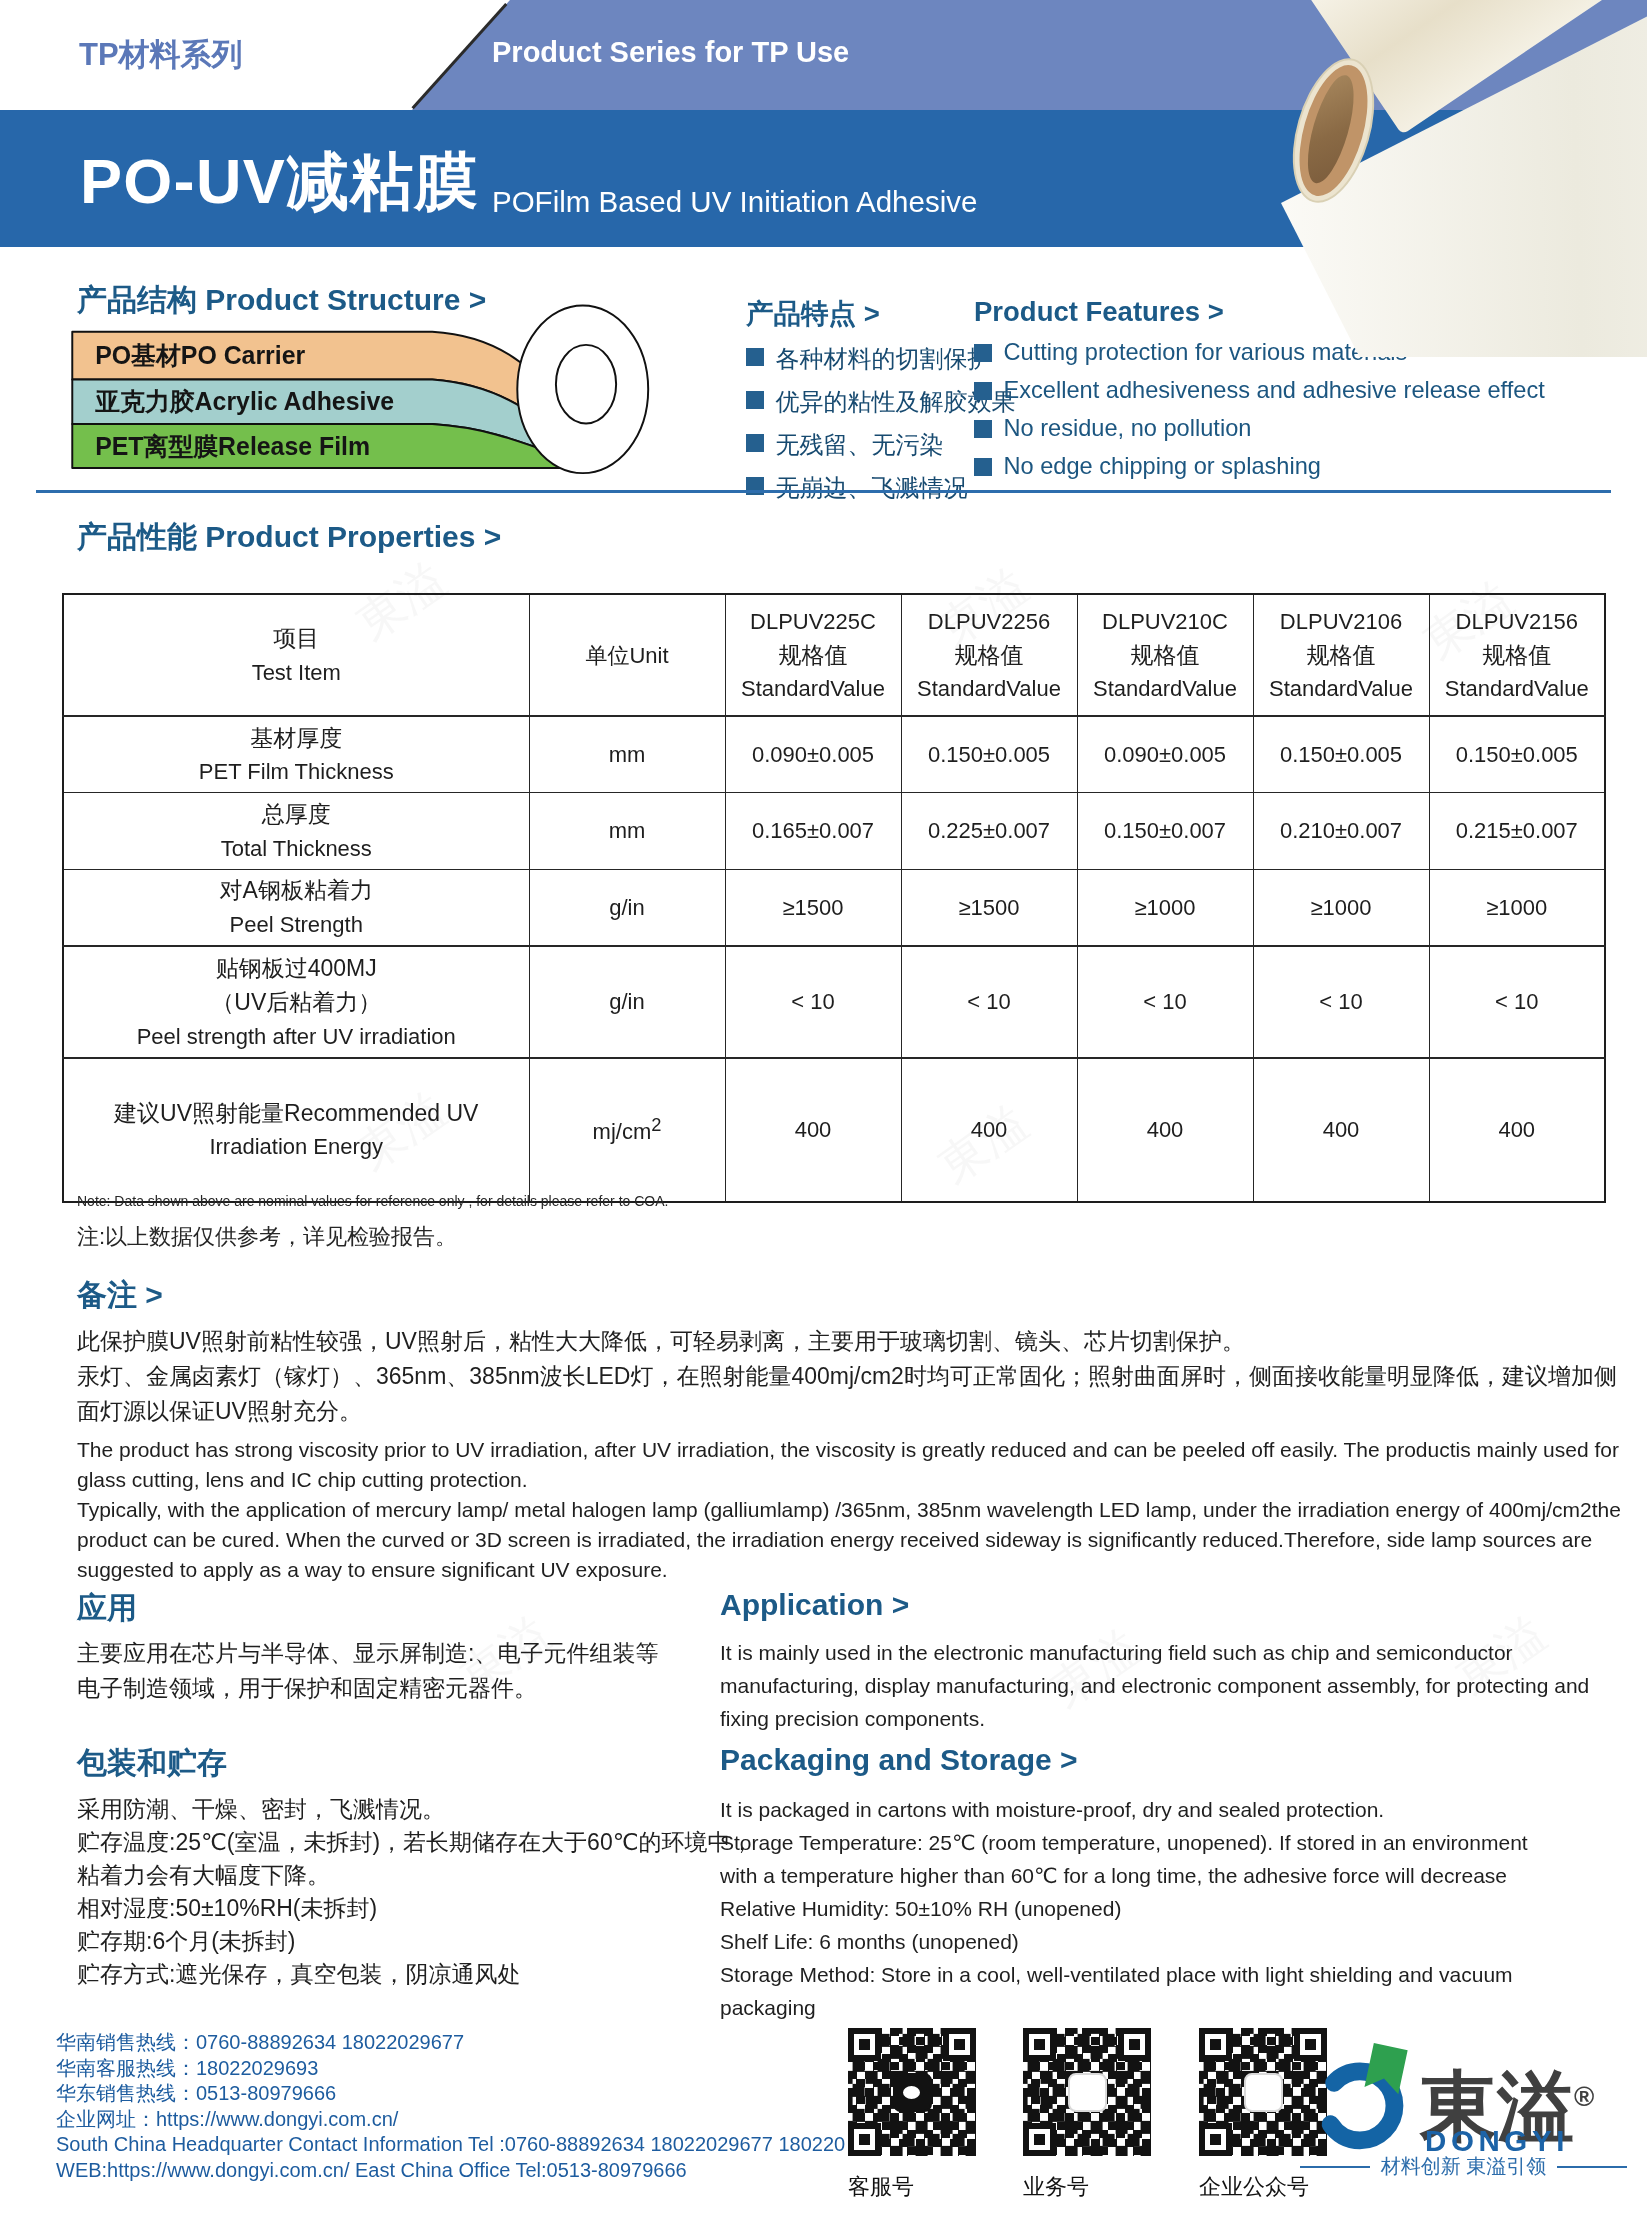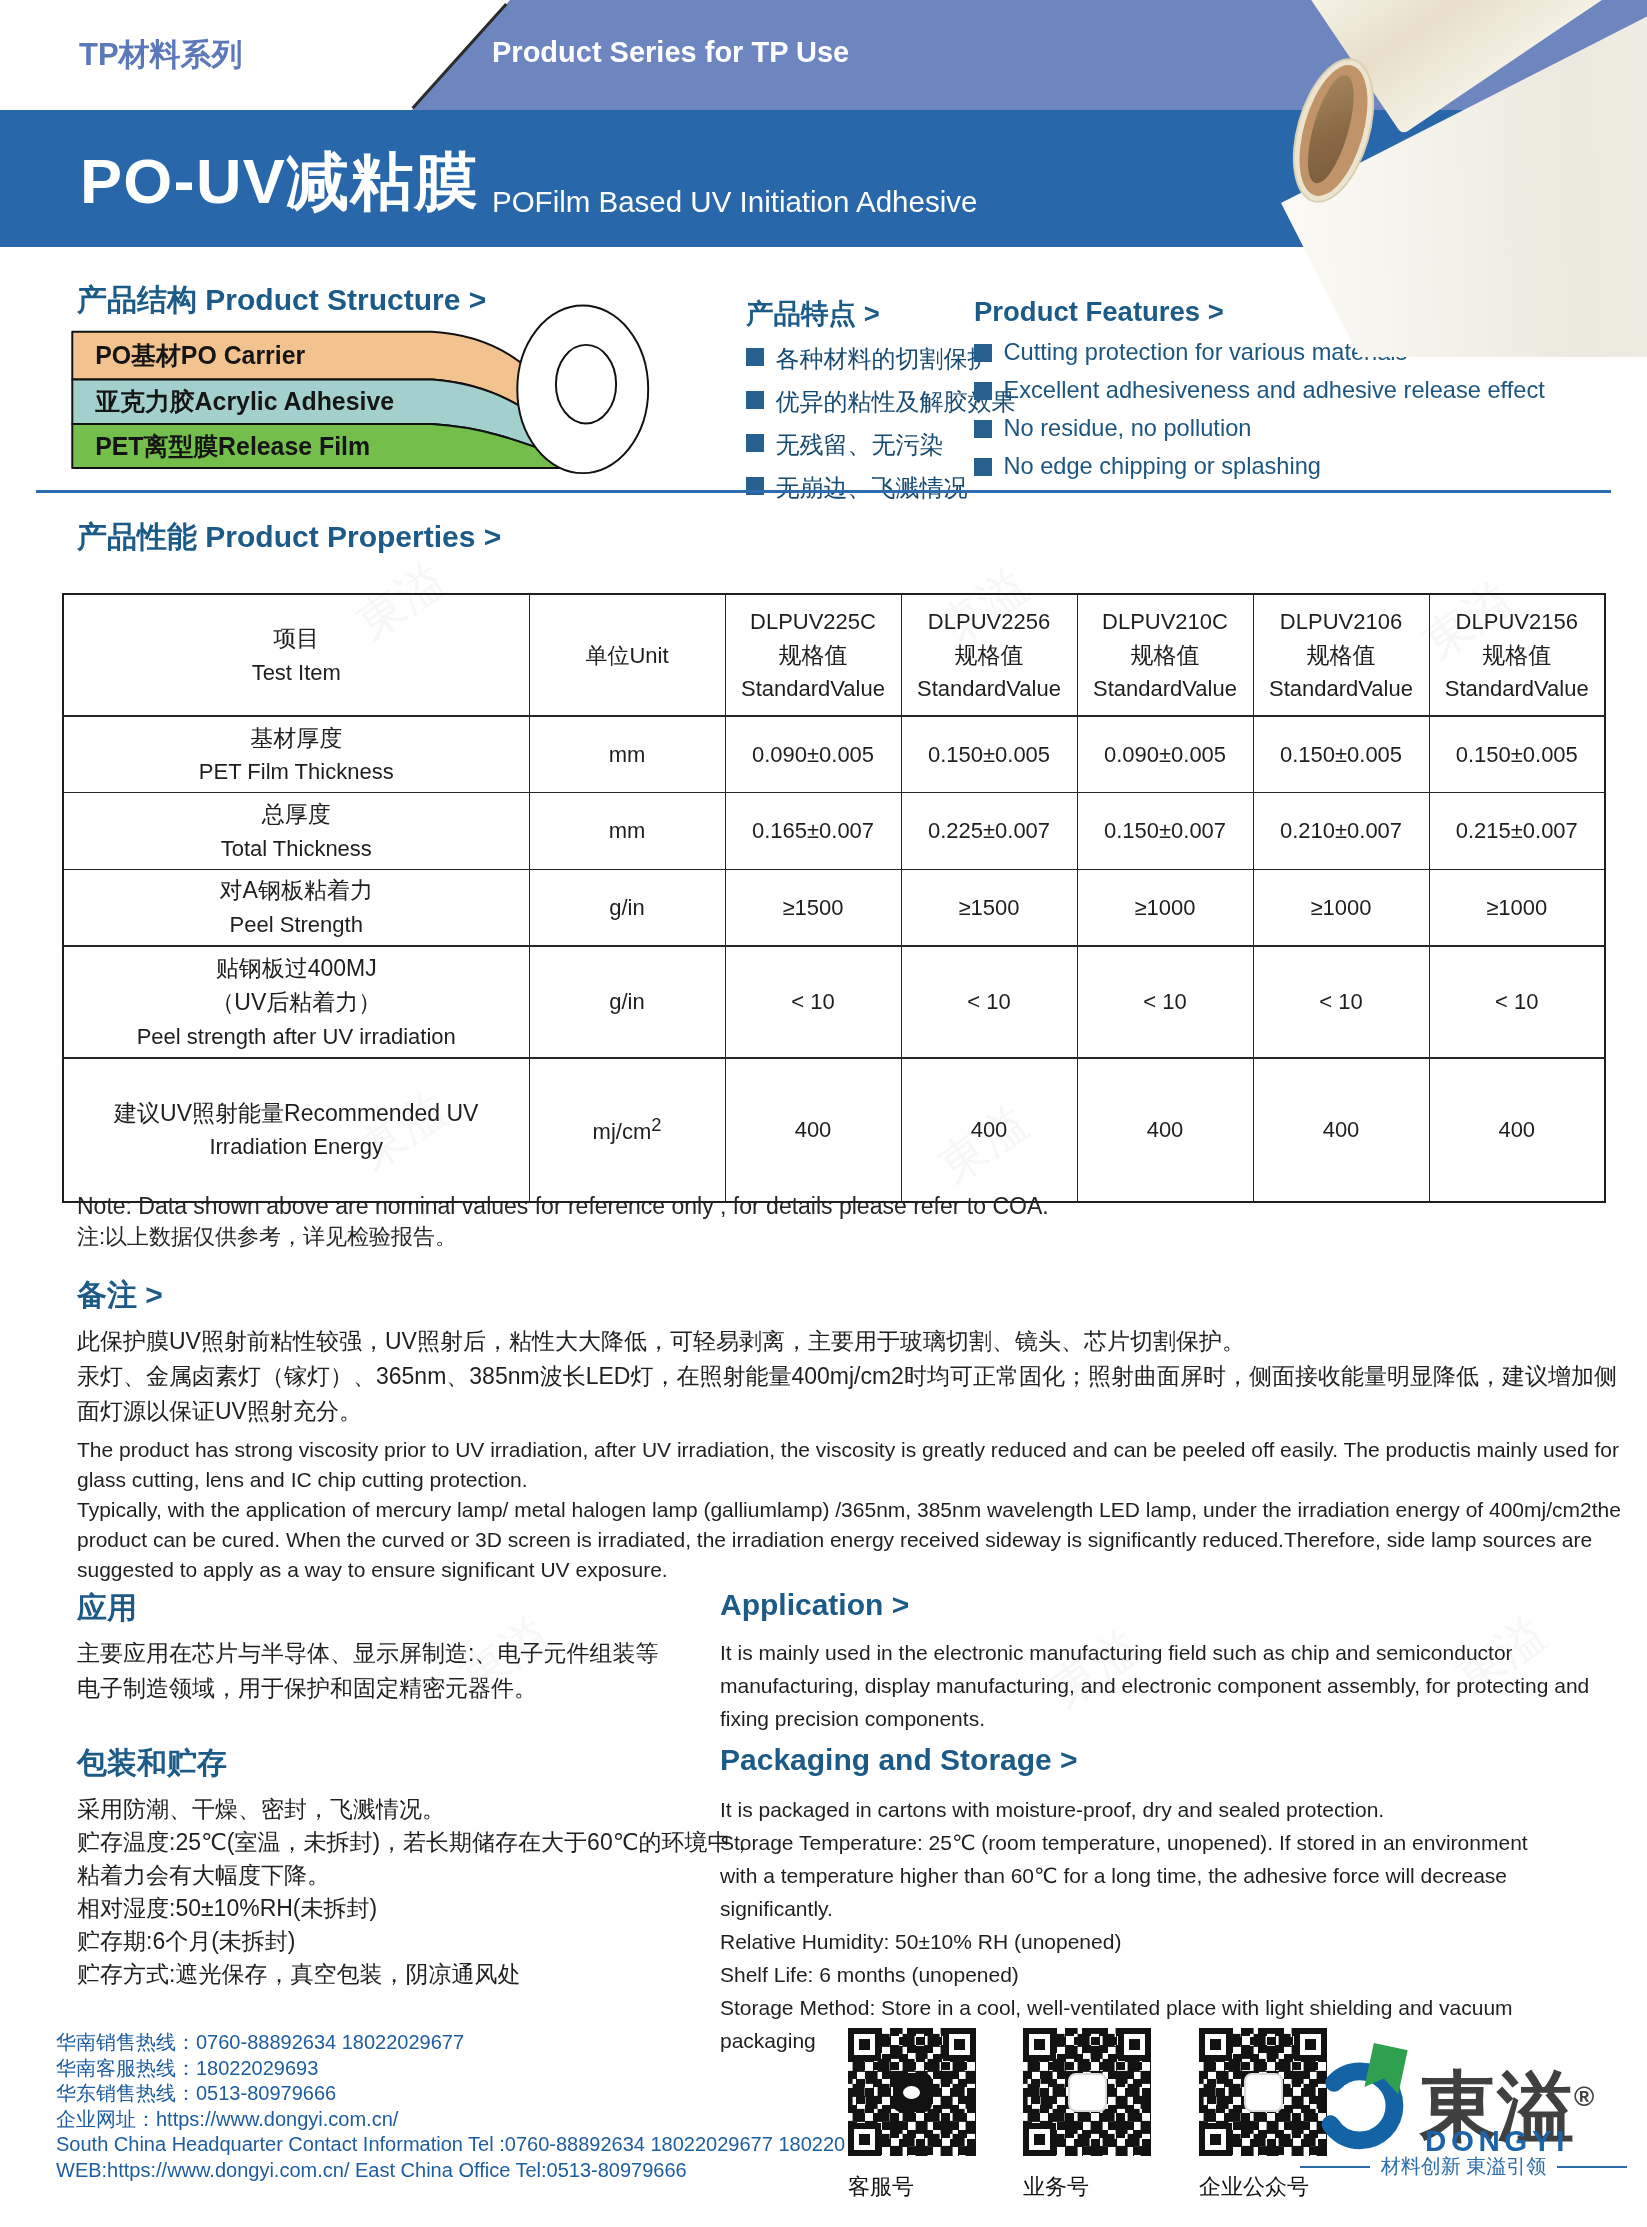--- a/index.html
+++ b/index.html
@@ -53,21 +53,21 @@
   table.props { position:absolute; left:62px; top:593px; width:1544px; border-collapse:collapse;
                 table-layout:fixed; }
   table.props td { border:1.3px solid #262626; text-align:center; vertical-align:middle;
                    font-size:22px; color:#1e1e1e; line-height:1.5; padding:3.9px; }
   table.props { border:2px solid #1d1d1d; }
   table.props tr.hdr td { border-bottom-width:2px; }
   table.props tr.thick td { border-top-width:2px; }
   .cellcn { font-size:23px; }
 
   
-  .note1 { position:absolute; left:77px; top:1193px; font-size:23px; color:#262626; }
+  .note1 { position:absolute; left:77px; top:1193px; font-size:14px; color:#262626; }
   .note2 { position:absolute; left:77px; top:1222px; font-size:22px; color:#262626; }
   .para { position:absolute; color:#1f1f1f; }
   .para div { white-space:nowrap; }
   .para-cn { font-size:23px; line-height:35px; }
   .para-en { font-size:21px; line-height:30px; }
 
   
   .contact { position:absolute; left:56px; top:2030px; color:#1d5c9f; font-size:20px; line-height:25.5px; }
   .contact div { white-space:nowrap; }
 
@@ -340,21 +340,20 @@
     <div>粘着力会有大幅度下降。</div>
     <div>相对湿度:50±10%RH(未拆封)</div>
     <div>贮存期:6个月(未拆封)</div>
     <div>贮存方式:遮光保存，真空包装，阴凉通风处</div>
   </div>
   <div class="h-sec" style="left:720px; top:1743px;">Packaging and Storage &gt;</div>
   <div class="para para-en" style="left:720px; top:1793px; line-height:33px;">
     <div>It is packaged in cartons with moisture-proof, dry and sealed protection.</div>
     <div>Storage Temperature: 25℃ (room temperature, unopened). If stored in an environment</div>
     <div>with a temperature higher than 60℃ for a long time, the adhesive force will decrease</div>
-    <div>significantly.</div>
     <div>Relative Humidity: 50±10% RH (unopened)</div>
     <div>Shelf Life: 6 months (unopened)</div>
     <div>Storage Method: Store in a cool, well-ventilated place with light shielding and vacuum</div>
     <div>packaging</div>
   </div>
 
   <div class="contact">
     <div>华南销售热线：0760-88892634 18022029677</div>
     <div>华南客服热线：18022029693</div>
     <div>华东销售热线：0513-80979666</div>

